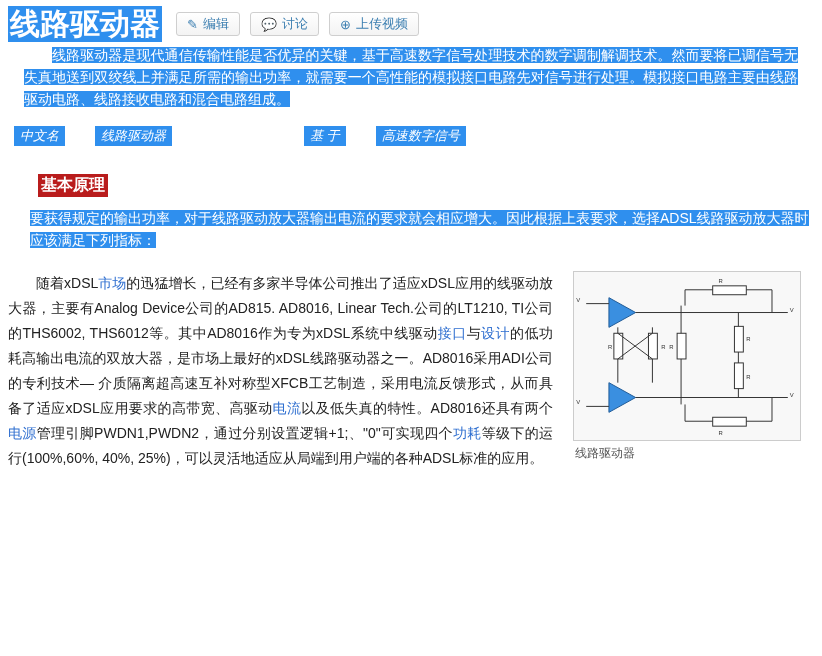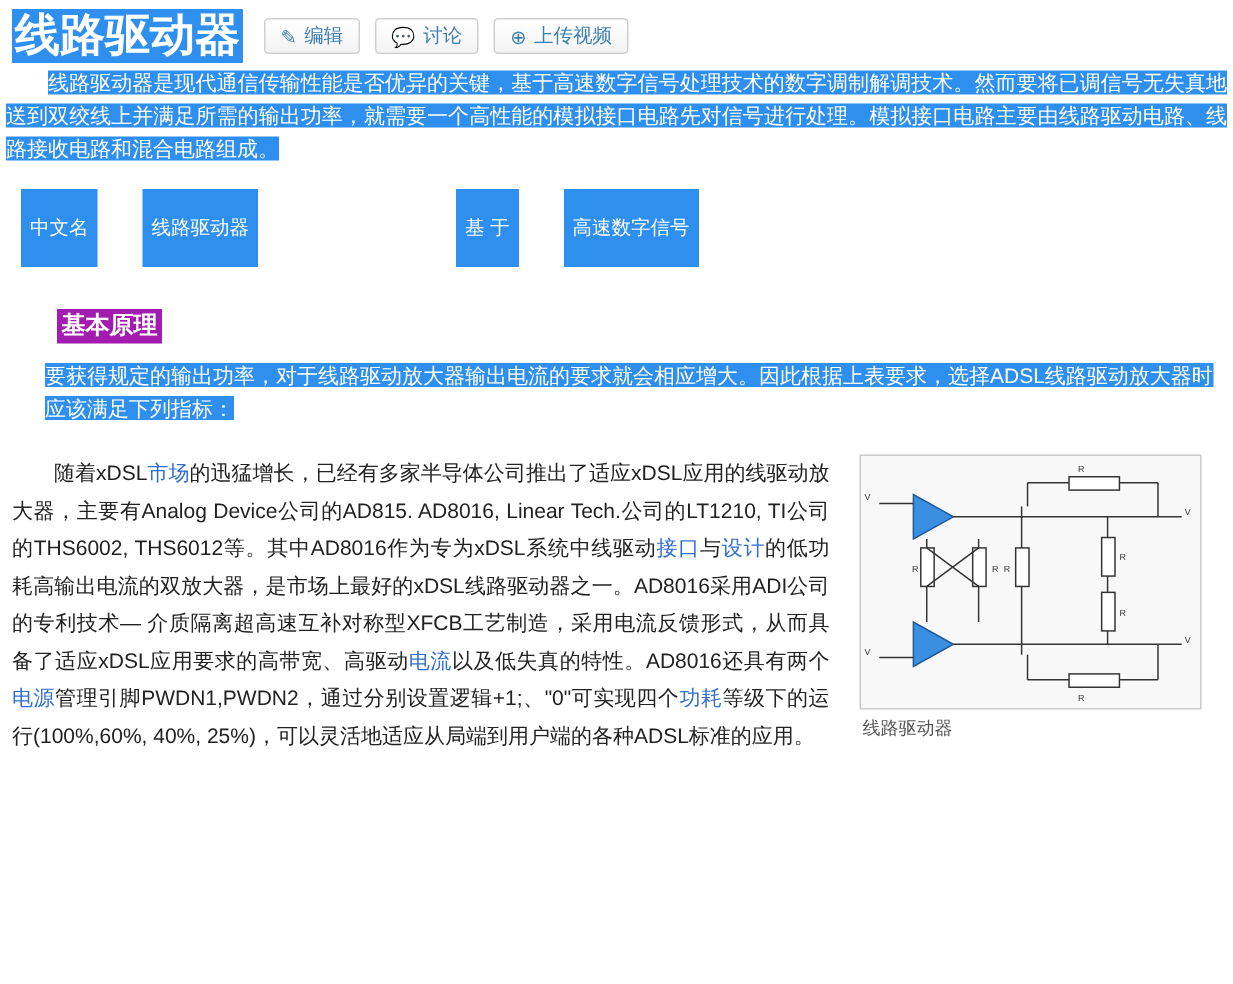--- a/index.html
+++ b/index.html
@@ -64,21 +64,21 @@
     line-height: 1;
     color: #3c7fb1;
   }
   .btn-upload {
     border-color: #cfcfcf;
     color: #3c7fb1;
   }
 
   
   .content {
-    padding: 0 4px;
+    padding: 0 24px;
   }
   p.para {
     margin: 0 0 6px 0;
     line-height: 22px;
     text-align: justify;
   }
   .sel {
     background: #2f8fee;
     color: #ffffff;
   }
@@ -91,23 +91,24 @@
     line-height: 23px;
   }
 
   
   .infotable {
     margin: 16px 0 10px 14px;
     border-collapse: collapse;
     font-size: 13px;
   }
   .infotable td {
-    padding: 17px 6px;
+    padding: 1px 6px;
     vertical-align: middle;
     line-height: 18px;
+    font-style: italic;
   }
   .lbl {
     background: #2f8fee;
     color: #ffffff;
     white-space: nowrap;
   }
   .lbl-spread {
     letter-spacing: 0;
   }
   .val {
@@ -117,21 +118,21 @@
   }
   .cellgap { width: 18px; }
   .cellgap2 { width: 120px; }
 
   
   h2.section {
     font-size: 16px;
     font-weight: bold;
     margin: 18px 0 10px 38px;
     display: inline-block;
-    background: #a21caf;
+    background: #b91c1c;
     color: #ffffff;
     padding: 1px 3px;
   }
   .sec-wrap { padding-left: 0; }
 
   .block {
     margin: 0 0 12px 0;
     padding: 0 8px 0 30px;
     line-height: 22px;
   }

